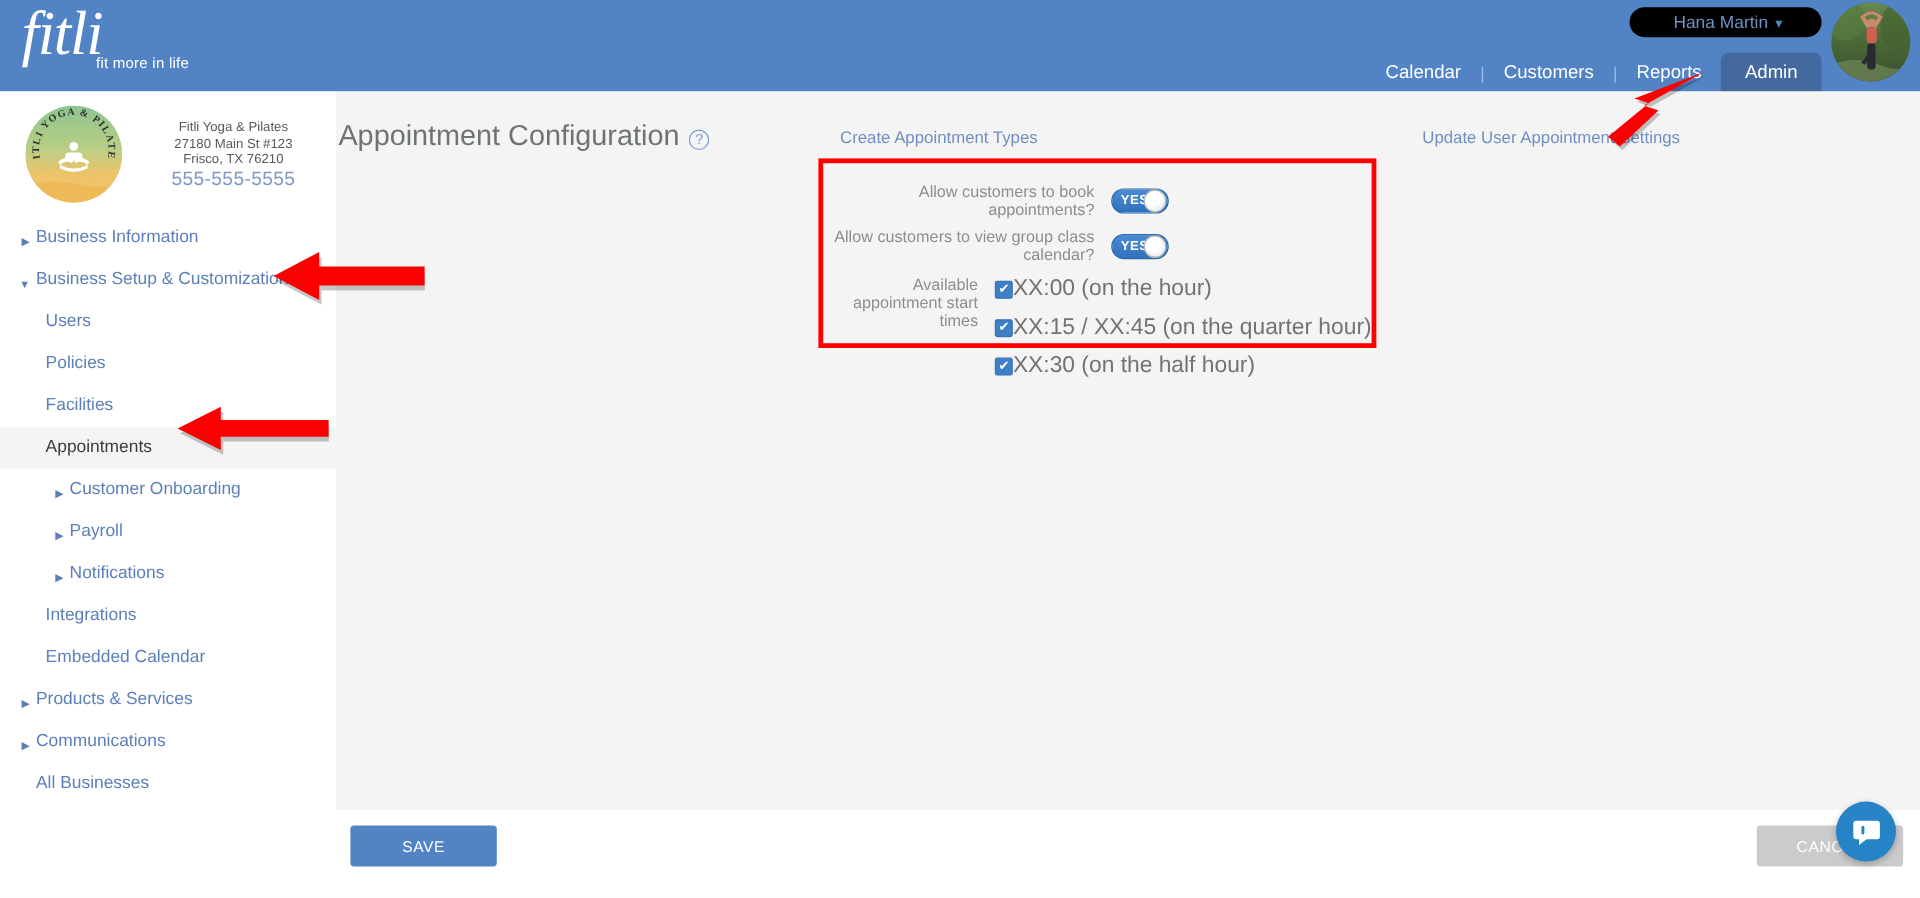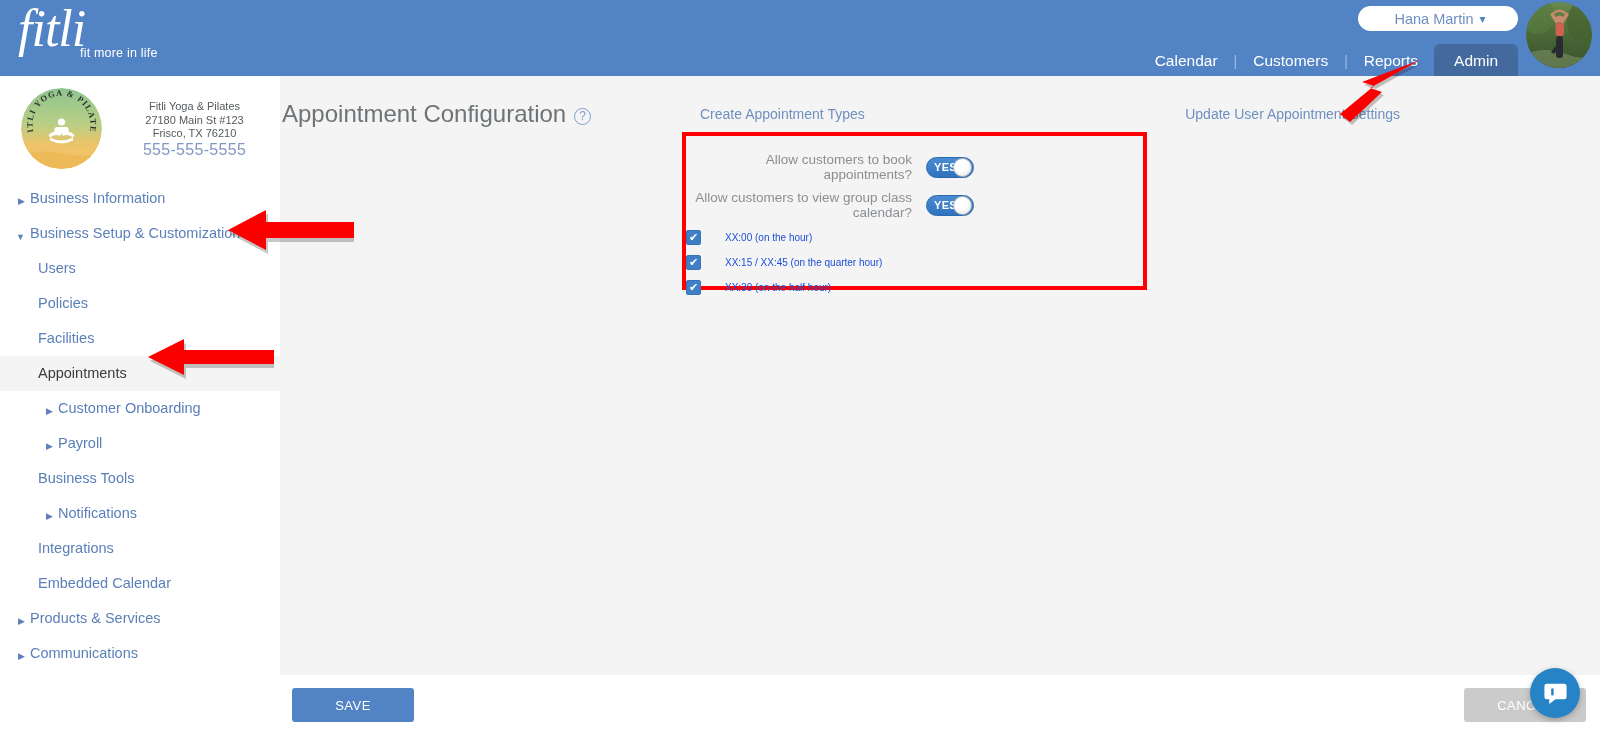--- a/index.html
+++ b/index.html
@@ -35,21 +35,21 @@
     left: 62px; top: 42px;
     font-size: 12.5px;
     color: #ffffff;
     letter-spacing: 0.2px;
   }
 
   .user-pill {
     position: absolute; right: 82px; top: 6px;
     height: 25px;
     min-width: 160px;
-    background: #ffffff;
+    background: #000000;
     border-radius: 13px;
     display: flex; align-items: center; justify-content: center;
     gap: 6px;
     padding: 0 16px 0 20px;
   }
   .user-pill .uname {
     color: #6f8fc0; font-size: 14.5px;
   }
   .user-pill .chev {
     color: #5283c4; font-size: 12px; line-height: 10px;
@@ -200,21 +200,21 @@
 
   .checklist { }
   .crow { display: flex; align-items: center; margin-bottom: 10px; }
   .cbox {
     width: 15px; height: 15px; border-radius: 2px;
     background: #3f7fc6;
     border: 1px solid #3a73b4;
     display: flex; align-items: center; justify-content: center;
     color: #fff; font-size: 11px; line-height: 1;
   }
-  .clabel { margin-left: 24px; font-size: 10px; color: #1d4ed8; white-space: nowrap; }
+  .clabel { font-size: 19px; color: #737373; white-space: nowrap; }
 
   
   .footer {
     position: absolute; left: 0; top: 675px;
     width: 1600px; height: 73px; background: #ffffff;
   }
   .btn-save {
     position: absolute; left: 292px; top: 13px;
     width: 122px; height: 34px;
     background: #5283c4; border: none; border-radius: 3px;
@@ -373,23 +373,20 @@
       <div class="nav-row lvl2">
         <span class="caret closed sub">▶</span>
         <span>Customer Onboarding</span>
       </div>
 
       <div class="nav-row lvl2">
         <span class="caret closed sub">▶</span>
         <span>Payroll</span>
       </div>
 
-      <div class="nav-row lvl1">
-        <span>Business Tools</span>
-      </div>
 
       <div class="nav-row lvl2">
         <span class="caret closed sub">▶</span>
         <span>Notifications</span>
       </div>
 
       <div class="nav-row lvl1">
         <span>Integrations</span>
       </div>
 
@@ -438,20 +435,21 @@
 
       <div class="srow r2">
         <div class="slabel">Allow customers to view group class calendar?</div>
         <div class="toggle">
           <span class="yes">YES</span>
           <span class="knob"></span>
         </div>
       </div>
 
       <div class="srow r3">
+        <div class="slabel">Available appointment start times</div>
         <div class="checklist">
 
           <div class="crow">
             <span class="cbox">✔</span>
             <span class="clabel">XX:00 (on the hour)</span>
           </div>
 
           <div class="crow">
             <span class="cbox">✔</span>
             <span class="clabel">XX:15 / XX:45 (on the quarter hour)</span>

